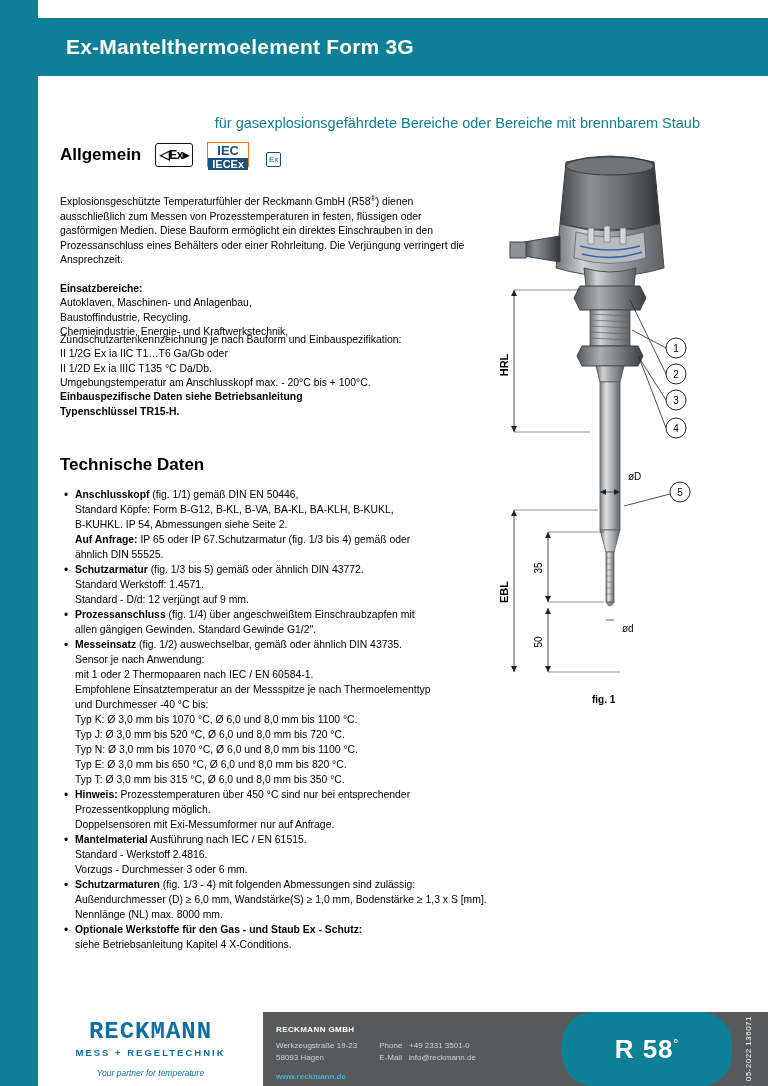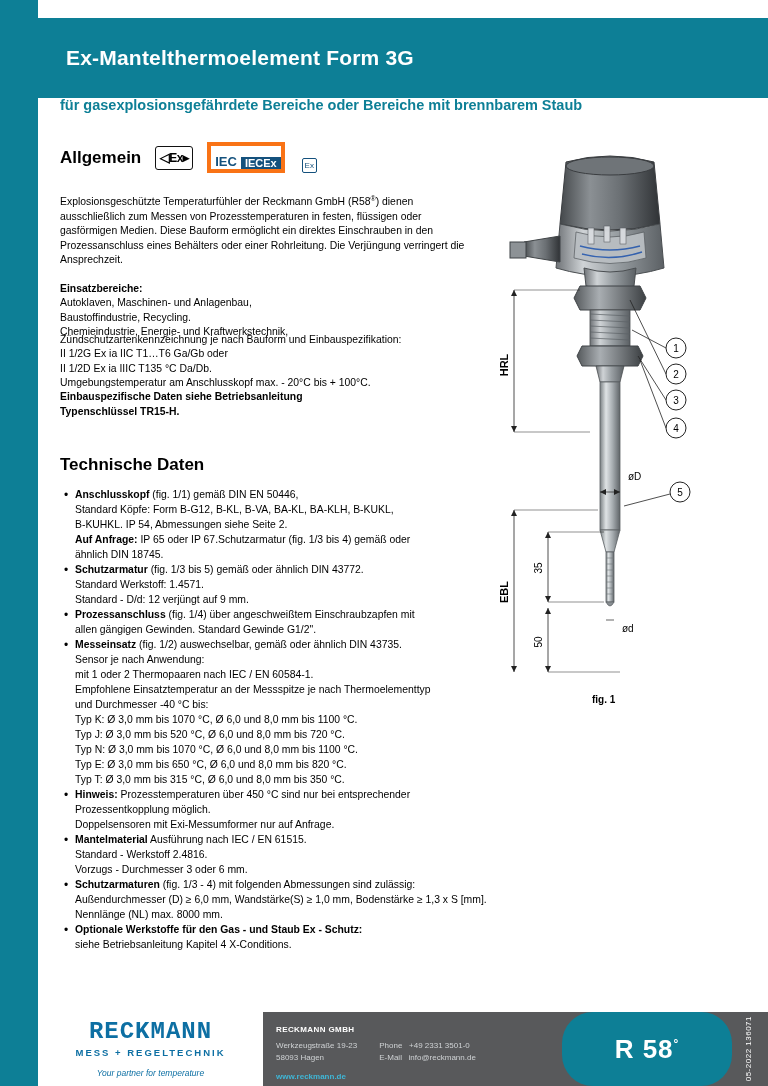--- a/index.html
+++ b/index.html
@@ -15,45 +15,45 @@
     position:absolute;inset:0;
     background:#ffffff;
   }
   
   .left-bar{
     position:absolute;left:0;top:0;width:38px;height:1086px;
     background:#0d7f96;
   }
   
   .header{
-    position:absolute;left:38px;top:18px;width:730px;height:80px;
+    position:absolute;left:38px;top:18px;width:730px;height:58px;
     background:#0d7f96;
     display:flex;align-items:center;
   }
   .header h1{
     margin:0 0 0 28px;
     font-size:21px;font-weight:bold;color:#ffffff;letter-spacing:0.2px;
   }
   .subtitle{
-    position:absolute;left:60px;top:97px;width:640px;
-    font-size:14.5px;font-weight:bold;color:#0d7f96;
+    position:absolute;left:60px;top:115px;width:640px;
+    font-size:14.5px;font-weight:normal;color:#0d7f96;text-align:right;
   }
   .allgemein-row{
     position:absolute;left:60px;top:142px;display:flex;align-items:center;gap:14px;
   }
   .allgemein-row .hd{
     font-size:17px;font-weight:bold;color:#000;
   }
   .ex-mark{
     width:36px;height:22px;border:1.6px solid #111;border-radius:3px;
     display:flex;align-items:center;justify-content:center;
     font-size:12px;font-weight:bold;letter-spacing:-0.5px;
   }
   .iec-badge{
-    display:flex;align-items:flex-end;height:23px;border:4px solid #f97316;
+    display:flex;align-items:center;height:23px;border:1px solid #f97316;flex-direction:column;
   }
   .iec-badge .a{
     background:#ffffff;color:#14517d;font-weight:bold;font-size:13px;
     padding:0 4px;display:flex;align-items:center;
   }
   .iec-badge .b{
     background:#14517d;color:#ffffff;font-weight:bold;font-size:11px;
     padding:0 4px;display:flex;align-items:center;
   }
   .ex-small{
@@ -181,21 +181,21 @@
   </div>
 
   <div class="tech-title">Technische Daten</div>
 
   <div class="bullets">
     <ul id="tdlist">
         <li class="b"><span class="bold">Anschlusskopf</span><span> (fig. 1/1) gemäß DIN EN 50446,</span></li>
         <li class="cont">Standard Köpfe: Form B-G12, B-KL, B-VA, BA-KL, BA-KLH, B-KUKL,</li>
         <li class="cont">B-KUHKL. IP 54, Abmessungen siehe Seite 2.</li>
         <li class="cont"><span class="bold">Auf Anfrage:</span><span> IP 65 oder IP 67.Schutzarmatur (fig. 1/3 bis 4) gemäß oder</span></li>
-        <li class="cont">ähnlich DIN 18745.</li>
+        <li class="cont">ähnlich DIN 55525.</li>
         <li class="b"><span class="bold">Schutzarmatur</span><span> (fig. 1/3 bis 5) gemäß oder ähnlich DIN 43772.</span></li>
         <li class="cont">Standard Werkstoff: 1.4571.</li>
         <li class="cont">Standard - D/d: 12 verjüngt auf 9 mm.</li>
         <li class="b"><span class="bold">Prozessanschluss</span><span> (fig. 1/4) über angeschweißtem Einschraubzapfen mit</span></li>
         <li class="cont">allen gängigen Gewinden. Standard Gewinde G1/2".</li>
         <li class="b"><span class="bold">Messeinsatz</span><span> (fig. 1/2) auswechselbar, gemäß oder ähnlich DIN 43735.</span></li>
         <li class="cont">Sensor je nach Anwendung:</li>
         <li class="cont">mit 1 oder 2 Thermopaaren nach IEC / EN 60584-1.</li>
         <li class="cont">Empfohlene Einsatztemperatur an der Messspitze je nach Thermoelementtyp</li>
         <li class="cont">und Durchmesser -40 °C bis:</li>

